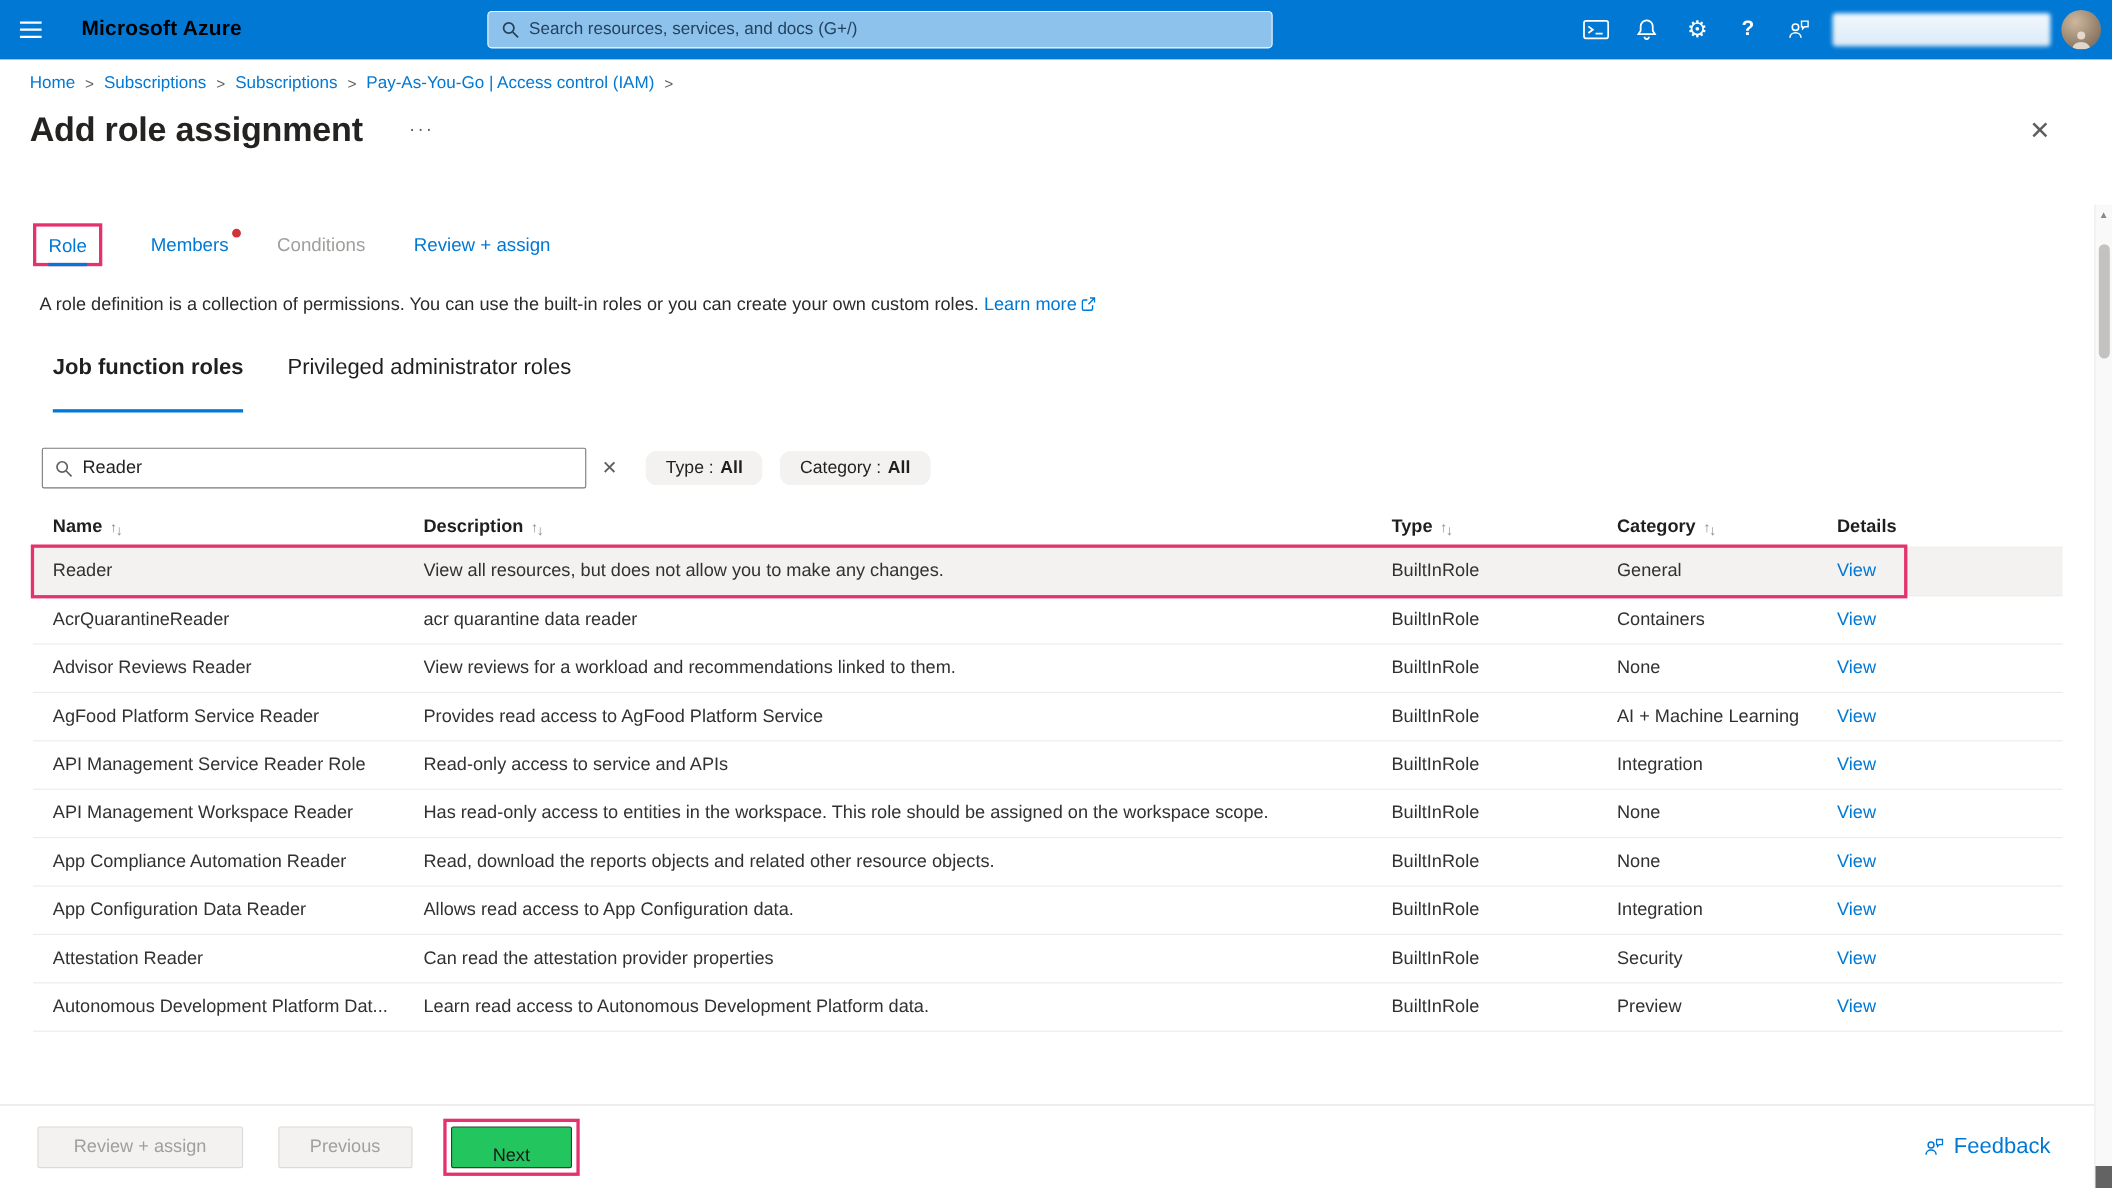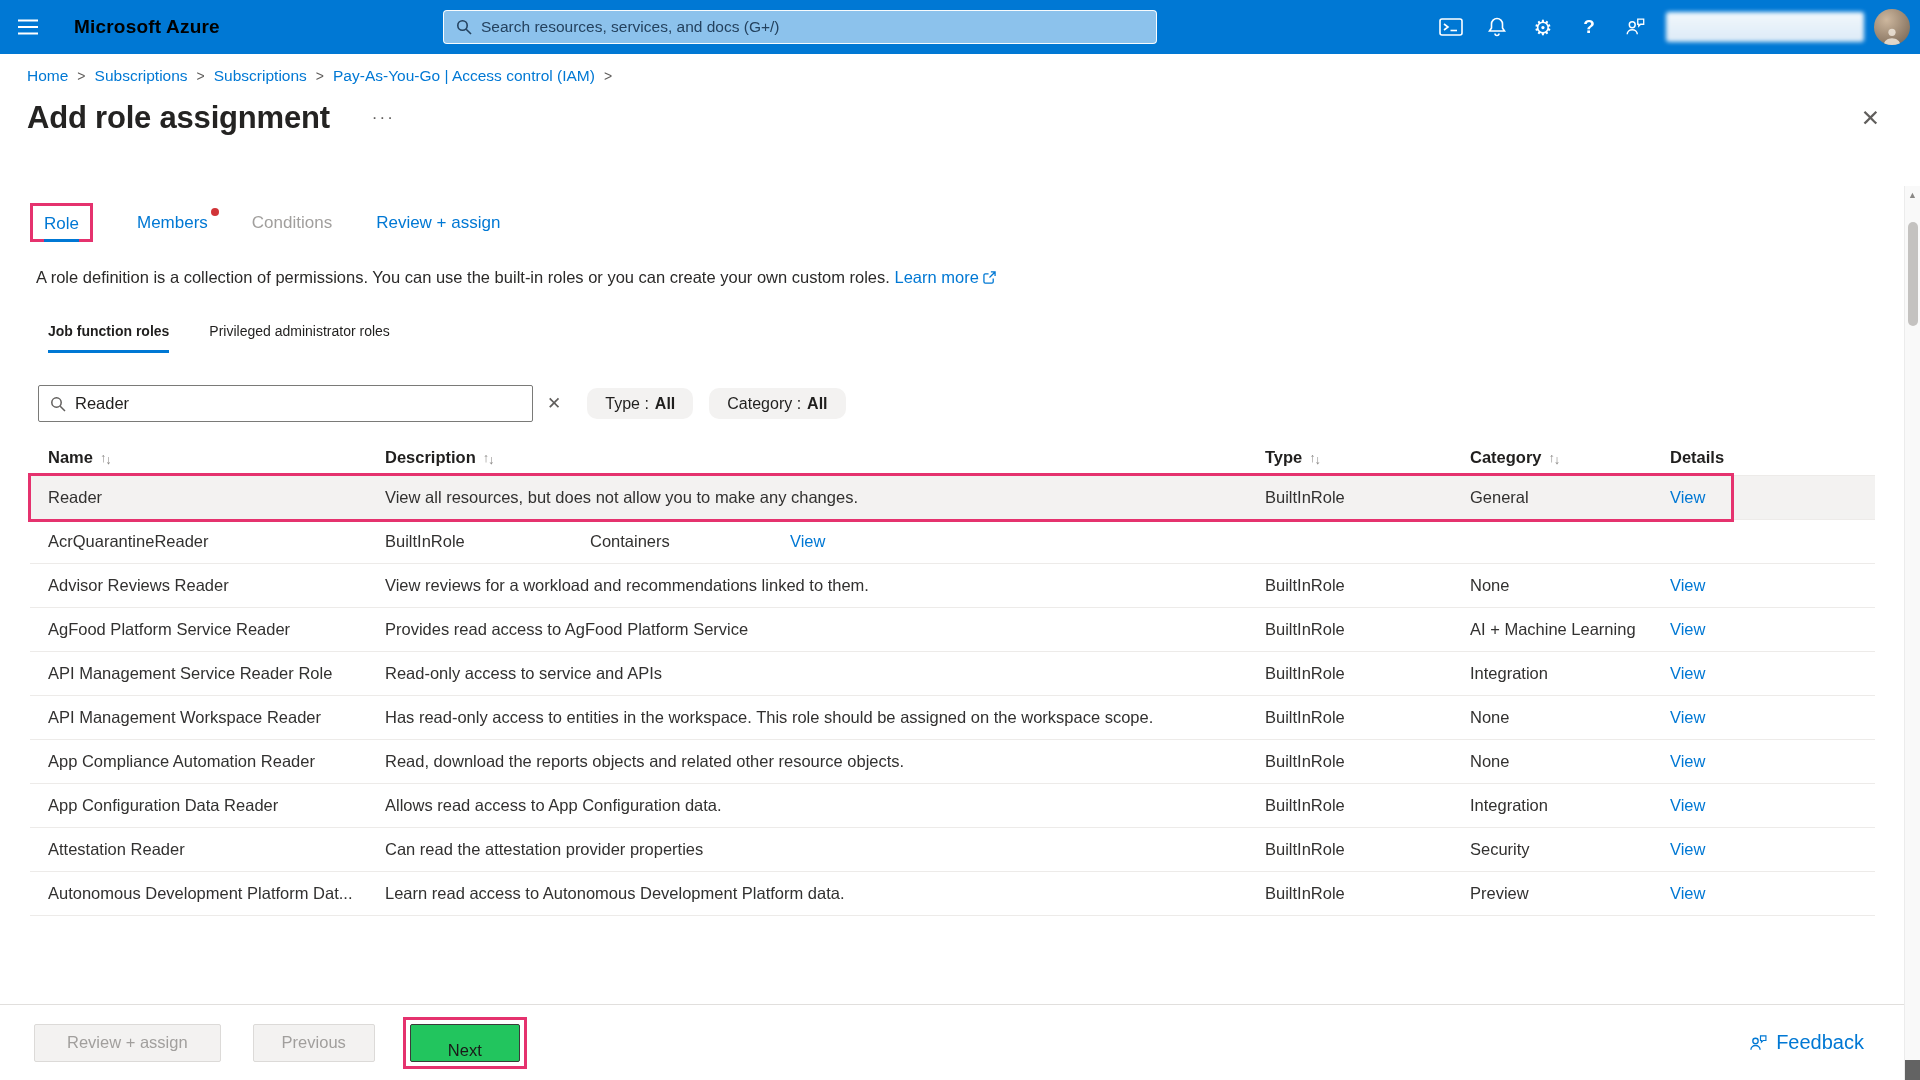--- a/index.html
+++ b/index.html
@@ -25,39 +25,39 @@
   .user-blur { width:198px; height:30px; margin:0 10px 0 8px; border-radius:3px;
     background:linear-gradient(180deg,#ffffff 0%,#e9f1f9 100%); opacity:.95; filter:blur(2px); }
   .avatar { width:36px; height:36px; border-radius:50%; overflow:hidden; flex:0 0 auto;
     background:radial-gradient(circle at 35% 30%, #cdb79e 0%, #9a8671 55%, #6e5f50 100%);
     display:flex; align-items:flex-end; justify-content:center; cursor:pointer; }
 
   
   .breadcrumb { margin:13px 45px 0 27px; font-size:15.5px; display:flex; align-items:center; gap:9px; white-space:nowrap; }
   .breadcrumb a { color:var(--accent); text-decoration:none; cursor:pointer; }
   .crumb-sep { color:var(--muted); font-size:14px; }
-  .title-row { margin:12px 40px 0 27px; display:flex; align-items:center; }
+  .title-row { margin:12px 56px 0 27px; display:flex; align-items:center; }
   .title-row h1 { font-size:31px; font-weight:700; color:#242322; line-height:42px; letter-spacing:-.2px; }
   .more-dots { margin-left:42px; color:var(--muted); font-size:17px; letter-spacing:2px; cursor:pointer; }
   .close-x { margin-left:auto; color:var(--muted); font-size:23px; cursor:pointer; line-height:1; }
 
   
   .tabs { margin-top:64px; padding-left:30px; display:flex; align-items:center; gap:44px; }
   .tab { font-size:17px; color:var(--accent); cursor:pointer; position:relative; }
   .tab.disabled { color:#a19f9d; cursor:default; }
   .ann-box { border:3px solid var(--ann); padding:8px 11px 5px 11px; display:inline-block; }
   .tab.selected { padding-bottom:6px; border-bottom:3px solid var(--accent); font-weight:400; }
   .alert-dot { position:absolute; top:-5px; right:-11px; width:8px; height:8px; border-radius:50%; background:#d13438; }
 
   .intro { margin:26px 0 0 36px; font-size:16.5px; color:#2b2a29; }
   .learn-more { color:var(--accent); text-decoration:none; cursor:pointer; white-space:nowrap; }
   .ext-icon { vertical-align:-1px; margin-left:4px; }
 
   .subtabs { margin:36px 0 0 48px; display:flex; gap:40px; }
-  .subtab { font-size:14px; color:#201f1e; padding-bottom:11px; cursor:pointer; }
+  .subtab { font-size:20px; color:#201f1e; padding-bottom:26px; cursor:pointer; }
   .subtab.active { font-weight:700; border-bottom:3px solid var(--accent); }
   .grant-text { margin:22px 0 0 48px; font-size:16.5px; color:#2b2a29; }
 
   
   .filter-row { margin:32px 0 0 38px; display:flex; align-items:center; }
   .role-search { width:495px; height:37px; border:1px solid #7a7a78; border-radius:2px;
     display:flex; align-items:center; padding:0 11px; gap:9px; background:#fff; }
   .role-search input { flex:1; border:none; outline:none; font-size:16.5px; color:#201f1e; font-family:inherit; }
   .clear-x { margin-left:14px; color:var(--muted); font-size:17px; cursor:pointer; }
   .pill { margin-left:26px; height:31px; background:#f3f2f1; border-radius:10px; display:flex;
@@ -252,20 +252,21 @@
           <div class="cell col-name">Reader</div>
           <div class="cell col-desc">View all resources, but does not allow you to make any changes.</div>
           <div class="cell col-type">BuiltInRole</div>
           <div class="cell col-cat">General</div>
           <div class="cell col-details">
             <a class="view-link">View</a>
           </div>
         </div>
         <div class="trow">
           <div class="cell col-name">AcrQuarantineReader</div>
+          <div class="cell col-desc">acr quarantine data reader</div>
           <div class="cell col-type">BuiltInRole</div>
           <div class="cell col-cat">Containers</div>
           <div class="cell col-details">
             <a class="view-link">View</a>
           </div>
         </div>
         <div class="trow">
           <div class="cell col-name">Advisor Reviews Reader</div>
           <div class="cell col-desc">View reviews for a workload and recommendations linked to them.</div>
           <div class="cell col-type">BuiltInRole</div>

